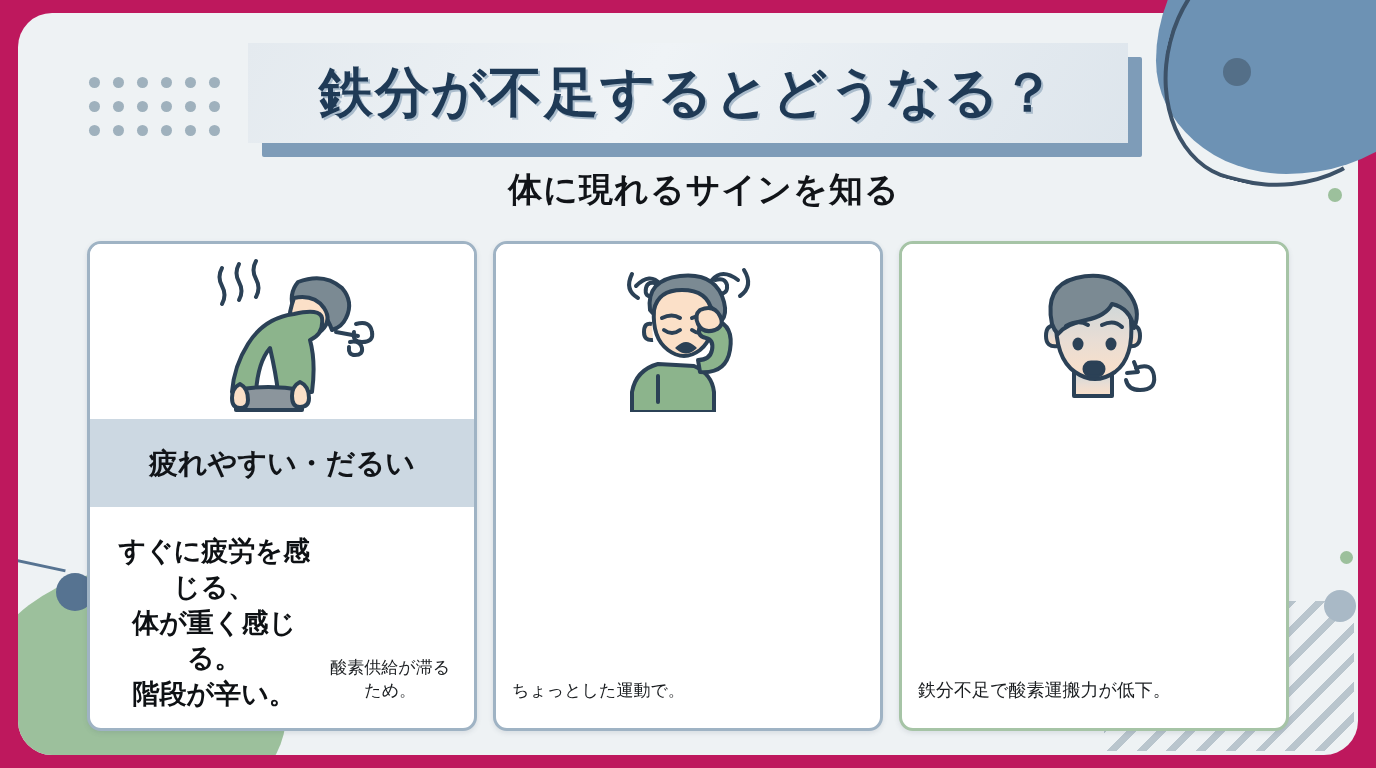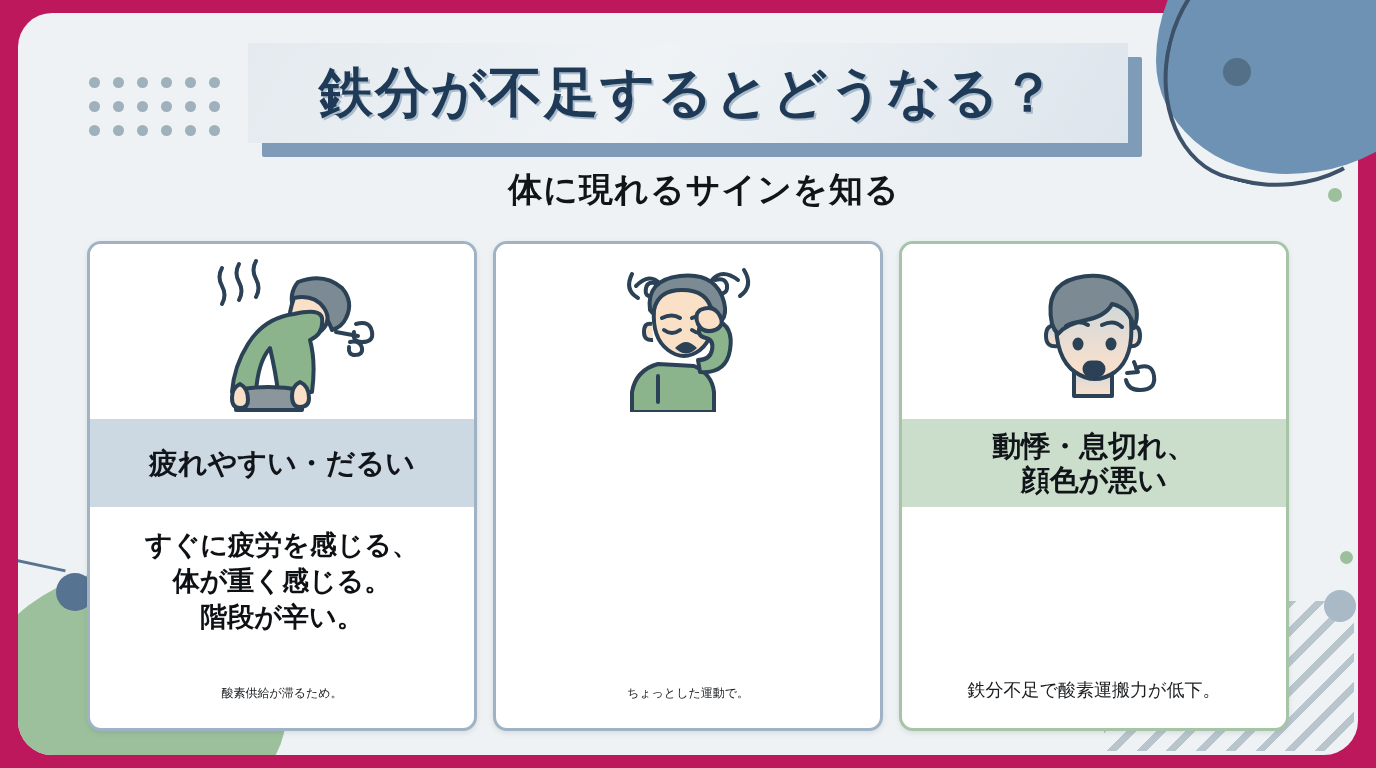--- a/index.html
+++ b/index.html
@@ -160,33 +160,33 @@
     padding:6px 10px;
   }
   .card.green .card-head{ background:#cbdecb; }
   .card-head span{
     font-size:29px; font-weight:bold; color:#111418;
     line-height:1.18; letter-spacing:0px;
     white-space:pre-line;
   }
   .card-body{
     flex:1;
-    display:flex; flex-direction:column;
+    display:flex; flex-direction:row;
     align-items:center; justify-content:flex-start;
     padding:20px 16px 10px 16px;
     text-align:center;
   }
   .card-desc{
     font-size:27px; font-weight:bold; color:#0e1114;
     line-height:1.33; white-space:pre-line;
   }
   .card-note{
     margin-top:auto;
     padding-bottom:16px;
-    font-size:12px; color:#1a1d20; font-weight:normal;
+    font-size:17px; color:#1a1d20; font-weight:normal;
   }
   .card.green .card-note{ font-size:18px; }
 
   svg{ display:block; }
 </style>
 </head>
 <body>
 
 <div id="canvas">
 
@@ -344,24 +344,20 @@
             <ellipse cx="117" cy="92" rx="5.5" ry="6.5" fill="#2b4156"></ellipse>
 
             <rect x="90" y="110" width="20" height="14" rx="7" fill="#2b4156" stroke="#2b4156" stroke-width="3"></rect>
 
             <g fill="none" stroke="#2b4156" stroke-width="4" stroke-linecap="round" stroke-linejoin="round">
               <path d="M142 116 q16 -6 18 8 q2 14 -14 14 q-12 0 -14 -10"></path>
               <path d="M140 110 l4 10 l-11 1"></path>
             </g>
           </svg>
         </div>
-        <div class="card-head">
-          <span>動悸・息切れ、
-顔色が悪い</span>
-        </div>
         <div class="card-body">
           <div class="card-note">鉄分不足で酸素運搬力が低下。</div>
         </div>
       </div>
 
     </div>
 
   </div>
 
   <div id="blob-blue" class="deco"></div>

